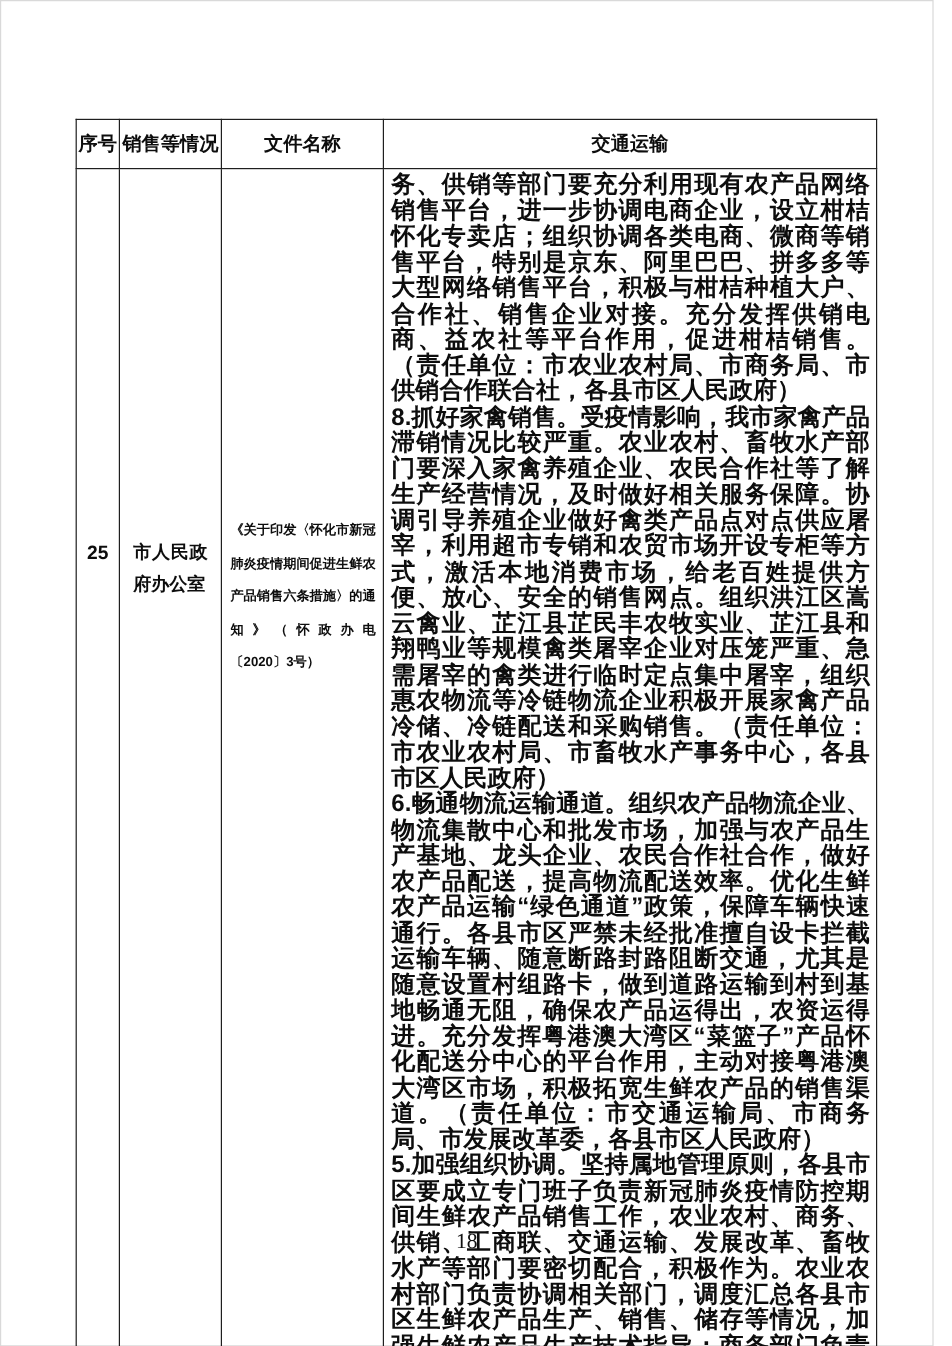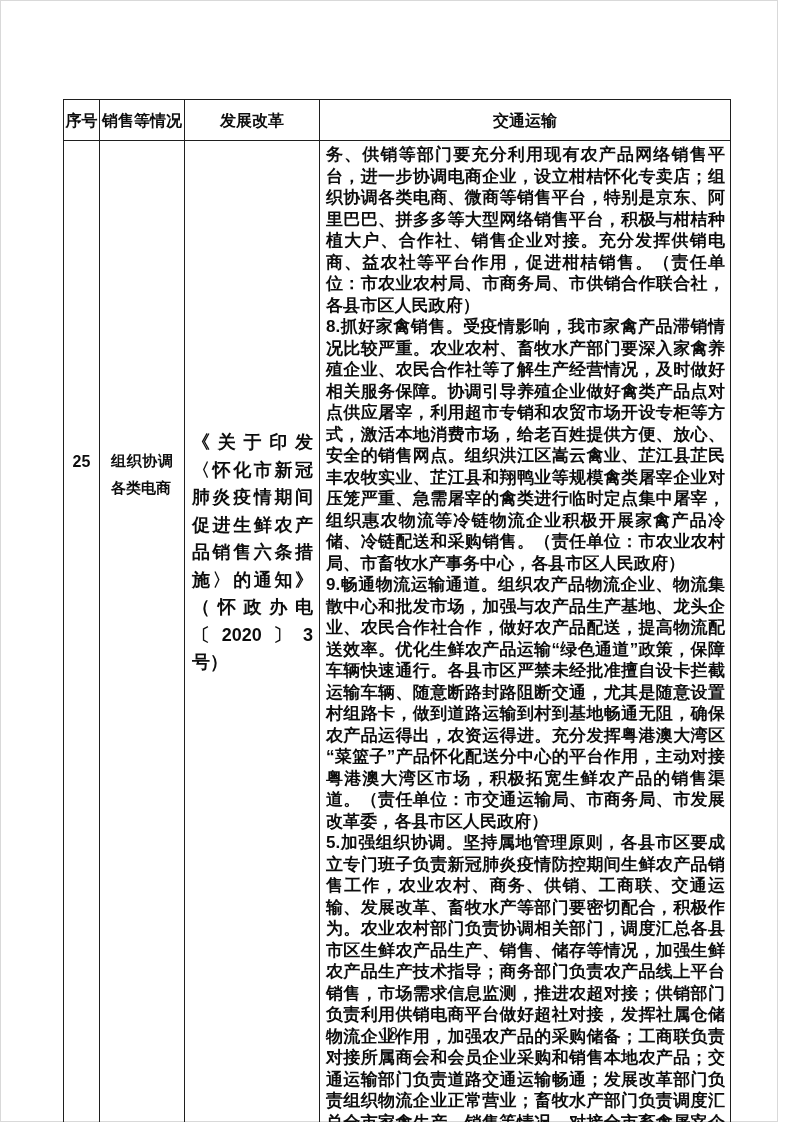--- a/index.html
+++ b/index.html
@@ -59,30 +59,30 @@
   }
   .authority-text {
     width: 62px;
     margin: 306px auto 0 auto;
     font-size: 15px;
     line-height: 27px;
     text-align: justify;
   }
   .title-text {
     margin: 288px 6px 0 7px;
-    font-size: 18px;
+    font-size: 11px;
     line-height: 27.5px;
     text-align: justify;
   }
   .cell-content {
     padding: 3px 5px 0 6px !important;
   }
   .cell-content p {
     margin: 0;
-    font-size: 17px;
+    font-size: 20px;
     line-height: 21.5px;
     text-align: justify;
     letter-spacing: 0.1px;
   }
   .page-number {
     position: absolute;
     top: 1024px;
     left: 0;
     width: 100%;
     text-align: center;
@@ -100,39 +100,39 @@
     <colgroup>
       <col style="width:36px">
       <col style="width:85px">
       <col style="width:135px">
       <col style="width:411px">
     </colgroup>
     <thead>
       <tr>
         <th class="col-serial">序号</th>
         <th class="col-authority">销售等情况</th>
-        <th class="col-title">发展改革</th>
+        <th class="col-title">文件名称</th>
         <th class="col-content">交通运输</th>
       </tr>
     </thead>
     <tbody>
       <tr>
         <td class="cell-serial">
           <div class="serial-text">25</div>
         </td>
         <td class="cell-authority">
-          <div class="authority-text">组织协调各类电商</div>
+          <div class="authority-text">市人民政府办公室</div>
         </td>
         <td class="cell-title">
           <div class="title-text">《关于印发〈怀化市新冠肺炎疫情期间促进生鲜农产品销售六条措施〉的通知》（怀政办电〔2020〕3号）</div>
         </td>
         <td class="cell-content">
           <p>务、供销等部门要充分利用现有农产品网络销售平台，进一步协调电商企业，设立柑桔怀化专卖店；组织协调各类电商、微商等销售平台，特别是京东、阿里巴巴、拼多多等大型网络销售平台，积极与柑桔种植大户、合作社、销售企业对接。充分发挥供销电商、益农社等平台作用，促进柑桔销售。（责任单位：市农业农村局、市商务局、市供销合作联合社，各县市区人民政府）</p>
           <p>8.抓好家禽销售。受疫情影响，我市家禽产品滞销情况比较严重。农业农村、畜牧水产部门要深入家禽养殖企业、农民合作社等了解生产经营情况，及时做好相关服务保障。协调引导养殖企业做好禽类产品点对点供应屠宰，利用超市专销和农贸市场开设专柜等方式，激活本地消费市场，给老百姓提供方便、放心、安全的销售网点。组织洪江区嵩云禽业、芷江县芷民丰农牧实业、芷江县和翔鸭业等规模禽类屠宰企业对压笼严重、急需屠宰的禽类进行临时定点集中屠宰，组织惠农物流等冷链物流企业积极开展家禽产品冷储、冷链配送和采购销售。（责任单位：市农业农村局、市畜牧水产事务中心，各县市区人民政府）</p>
-          <p>9.畅通物流运输通道。组织农产品物流企业、物流集散中心和批发市场，加强与农产品生产基地、龙头企业、农民合作社合作，做好农产品配送，提高物流配送效率。优化生鲜农产品运输“绿色通道”政策，保障车辆快速通行。各县市区严禁未经批准擅自设卡拦截运输车辆、随意断路封路阻断交通，尤其是随意设置村组路卡，做到道路运输到村到基地畅通无阻，确保农产品运得出，农资运得进。充分发挥粤港澳大湾区“菜篮子”产品怀化配送分中心的平台作用，主动对接粤港澳大湾区市场，积极拓宽生鲜农产品的销售渠道。（责任单位：市交通运输局、市商务局、市发展改革委，各县市区人民政府）</p>
+          <p>6.畅通物流运输通道。组织农产品物流企业、物流集散中心和批发市场，加强与农产品生产基地、龙头企业、农民合作社合作，做好农产品配送，提高物流配送效率。优化生鲜农产品运输“绿色通道”政策，保障车辆快速通行。各县市区严禁未经批准擅自设卡拦截运输车辆、随意断路封路阻断交通，尤其是随意设置村组路卡，做到道路运输到村到基地畅通无阻，确保农产品运得出，农资运得进。充分发挥粤港澳大湾区“菜篮子”产品怀化配送分中心的平台作用，主动对接粤港澳大湾区市场，积极拓宽生鲜农产品的销售渠道。（责任单位：市交通运输局、市商务局、市发展改革委，各县市区人民政府）</p>
           <p>5.加强组织协调。坚持属地管理原则，各县市区要成立专门班子负责新冠肺炎疫情防控期间生鲜农产品销售工作，农业农村、商务、供销、工商联、交通运输、发展改革、畜牧水产等部门要密切配合，积极作为。农业农村部门负责协调相关部门，调度汇总各县市区生鲜农产品生产、销售、储存等情况，加强生鲜农产品生产技术指导；商务部门负责农产品线上平台销售，市场需求信息监测，推进农超对接；供销部门负责利用供销电商平台做好超社对接，发挥社属仓储物流企业作用，加强农产品的采购储备；工商联负责对接所属商会和会员企业采购和销售本地农产品；交通运输部门负责道路交通运输畅通；发展改革部门负责组织物流企业正常营业；畜牧水产部门负责调度汇总全市家禽生产、销售等情况，对接全市畜禽屠宰企业及畜禽储蓄冻库，指导屠宰企业复工复产。</p>
         </td>
       </tr>
     </tbody>
   </table>
 
   <div class="page-number">18</div>
 
 </div>
 

